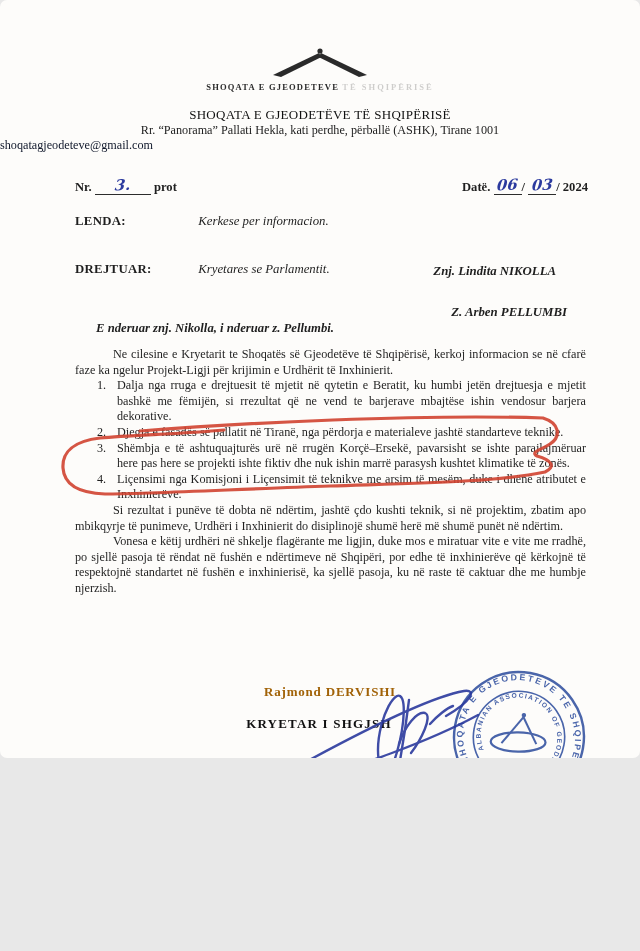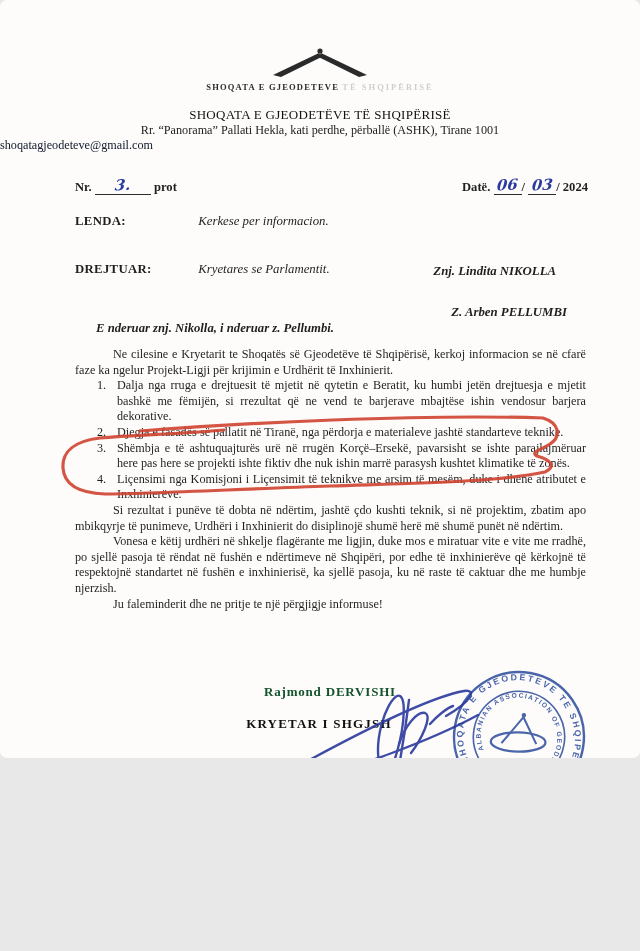--- a/index.html
+++ b/index.html
@@ -61,21 +61,21 @@
   .body-block p{margin:0;}
   .indent{text-indent:38px;}
   .letter-list{margin:0 0 0 22px;padding:0;list-style:none;counter-reset:li;}
   .letter-list li{display:flex;margin:0;}
   .letter-list li .num{flex:0 0 20px;}
   .letter-list li .li-text{flex:1;text-align:justify;}
   .closing-line{text-indent:38px;}
   
   .signer-name{
     position:absolute;top:684px;left:180px;width:300px;text-align:center;
-    font-size:13px;font-weight:bold;letter-spacing:0.8px;color:#14532d;
+    font-size:13px;font-weight:bold;letter-spacing:0.8px;color:#a16207;
   }
   .signer-title{
     position:absolute;top:716px;left:169px;width:300px;text-align:center;
     font-size:13px;font-weight:bold;letter-spacing:1.2px;color:#111;
   }
   
   .footer-line1{
     position:absolute;top:781px;left:0;width:640px;text-align:center;
     font-size:11px;font-style:italic;font-weight:bold;color:#3c4262;
   }
@@ -155,21 +155,20 @@
         <span class="num">3.</span>
         <span class="li-text">Shëmbja e të ashtuquajturës urë në rrugën Korçë–Ersekë, pavarsisht se ishte parajlajmëruar here pas here se projekti ishte fiktiv dhe nuk ishin marrë parasysh kushtet klimatike të zonës.</span>
       </li>
       <li>
         <span class="num">4.</span>
         <span class="li-text">Liçensimi nga Komisjoni i Liçensimit të teknikve me arsim të mesëm, duke i dhënë atributet e Inxhinierëve.</span>
       </li>
     </ol>
     <p class="indent">Si rezultat i punëve të dobta në ndërtim, jashtë çdo kushti teknik, si në projektim, zbatim apo mbikqyrje të punimeve, Urdhëri i Inxhinierit do disiplinojë shumë herë më shumë punët në ndërtim.</p>
     <p class="indent">Vonesa e këtij urdhëri në shkelje flagërante me ligjin, duke mos e miratuar vite e vite me rradhë, po sjellë pasoja të rëndat në fushën e ndërtimeve në Shqipëri, por edhe të inxhinierëve që kërkojnë të respektojnë standartet në fushën e inxhinierisë, ka sjellë pasoja, ku në raste të caktuar dhe me humbje njerzish.</p>
-    <p class="closing-line">Ju faleminderit dhe ne pritje te një përgjigje informuse!</p>
   </div>
 
   <div class="signer-name">Rajmond DERVISHI</div>
   <div class="signer-title">KRYETAR I SHGJSH</div>
 
   <svg class="stamp-svg" viewBox="0 0 140 140">
     <defs>
       <path id="stampOuterPath" d="M 16 70 A 54 54 0 1 1 123.9 70 A 54 54 0 1 1 16 70" fill="none"></path>
       <path id="stampInnerPath" d="M 33 70 A 37 37 0 1 1 106.9 70 A 37 37 0 1 1 33 70" fill="none"></path>
     </defs>

